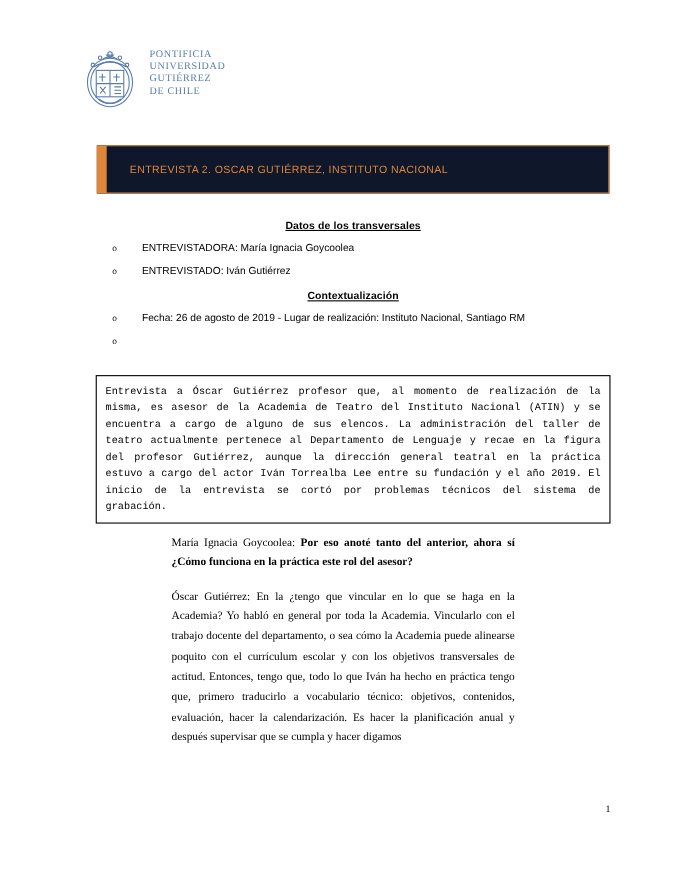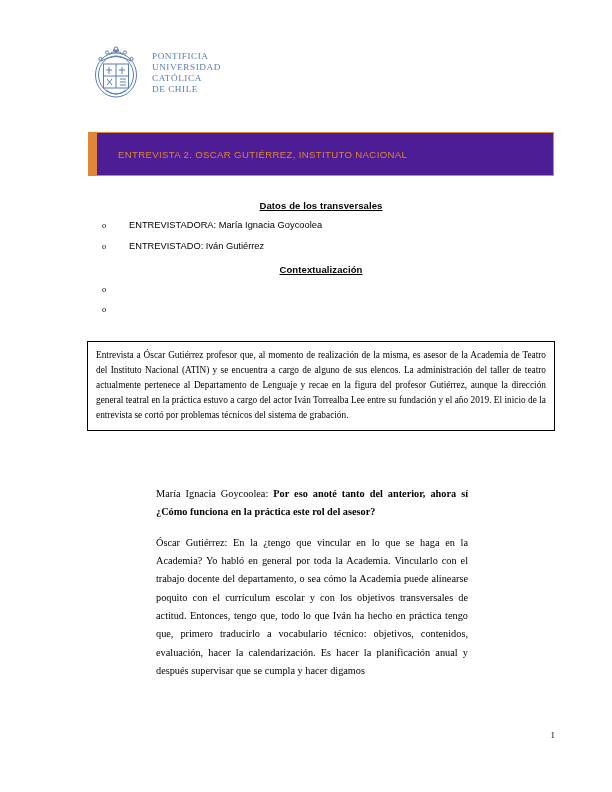--- a/index.html
+++ b/index.html
@@ -19,24 +19,24 @@
     position: absolute;
     left: 0; top: 0;
     width: 612px;
     height: 792px;
     background: #ffffff;
   }
 
   
   .logo-block {
     position: absolute;
-    left: 88px;
+    left: 72px;
     top: 44px;
     display: flex;
-    align-items: center;
+    align-items: flex-start;
     gap: 8px;
   }
   .crest {
     width: 56px;
     height: 58px;
     flex: 0 0 auto;
   }
   .logo-text {
     display: flex;
     flex-direction: column;
@@ -55,21 +55,21 @@
   
   .banner {
     position: absolute;
     left: 88px;
     top: 132px;
     width: 466px;
     height: 44px;
     box-sizing: border-box;
     border: 1.2px solid #df8639;
     border-left: 9px solid #df8639;
-    background: #4c1d95;
+    background: #0f172a;
     display: flex;
     align-items: center;
   }
   .banner-text {
     margin-left: 21px;
     font-family: "Liberation Sans", sans-serif;
     font-size: 9.6px;
     color: #df8639;
     letter-spacing: 0.35px;
     white-space: nowrap;
@@ -129,21 +129,21 @@
     left: 87px;
     top: 341px;
     width: 468px;
     box-sizing: border-box;
     border: 1px solid #000000;
     background: #ffffff;
     padding: 6px 8px 7px 8px;
   }
   .note-box p {
     margin: 0;
-    font-family: Liberation Serif, serif;
+    font-family: Liberation Mono, monospace;
     font-size: 9.3px;
     line-height: 1.62;
     color: #000000;
     text-align: justify;
   }
 
   
   .dialogue {
     position: absolute;
     left: 156px;
@@ -200,21 +200,21 @@
         <path d="M21 23 v7 M18 26 h6"></path>
         <path d="M34 23 v7 M31 26 h6"></path>
         <path d="M19 35 l5 6 M24 35 l-5 6"></path>
         <path d="M32 35 h6 M32 38 h6 M32 41 h6"></path>
         <path d="M18 46 q10 8 20 0"></path>
       </g>
     </svg>
     <div class="logo-text">
       <span>PONTIFICIA</span>
       <span>UNIVERSIDAD</span>
-      <span>CATÓLICA</span>
+      <span>GUTIÉRREZ</span>
       <span>DE CHILE</span>
     </div>
   </div>
 
   <div class="banner">
     <div class="banner-text">ENTREVISTA 2. OSCAR GUTIÉRREZ, INSTITUTO NACIONAL</div>
   </div>
 
   <div class="content">
 
@@ -229,20 +229,21 @@
         <span>ENTREVISTADO: Iván Gutiérrez</span>
       </li>
     </ul>
 
     <div class="spacer-sm"></div>
 
     <div class="section-heading">Contextualización</div>
     <ul class="bullets">
       <li>
         <span class="bullet-mark">o</span>
+        <span>Fecha: 26 de agosto de 2019 - Lugar de realización: Instituto Nacional, Santiago RM</span>
       </li>
       <li class="empty-item">
         <span class="bullet-mark">o</span>
         <span></span>
       </li>
     </ul>
 
   </div>
 
   <div class="note-box">

